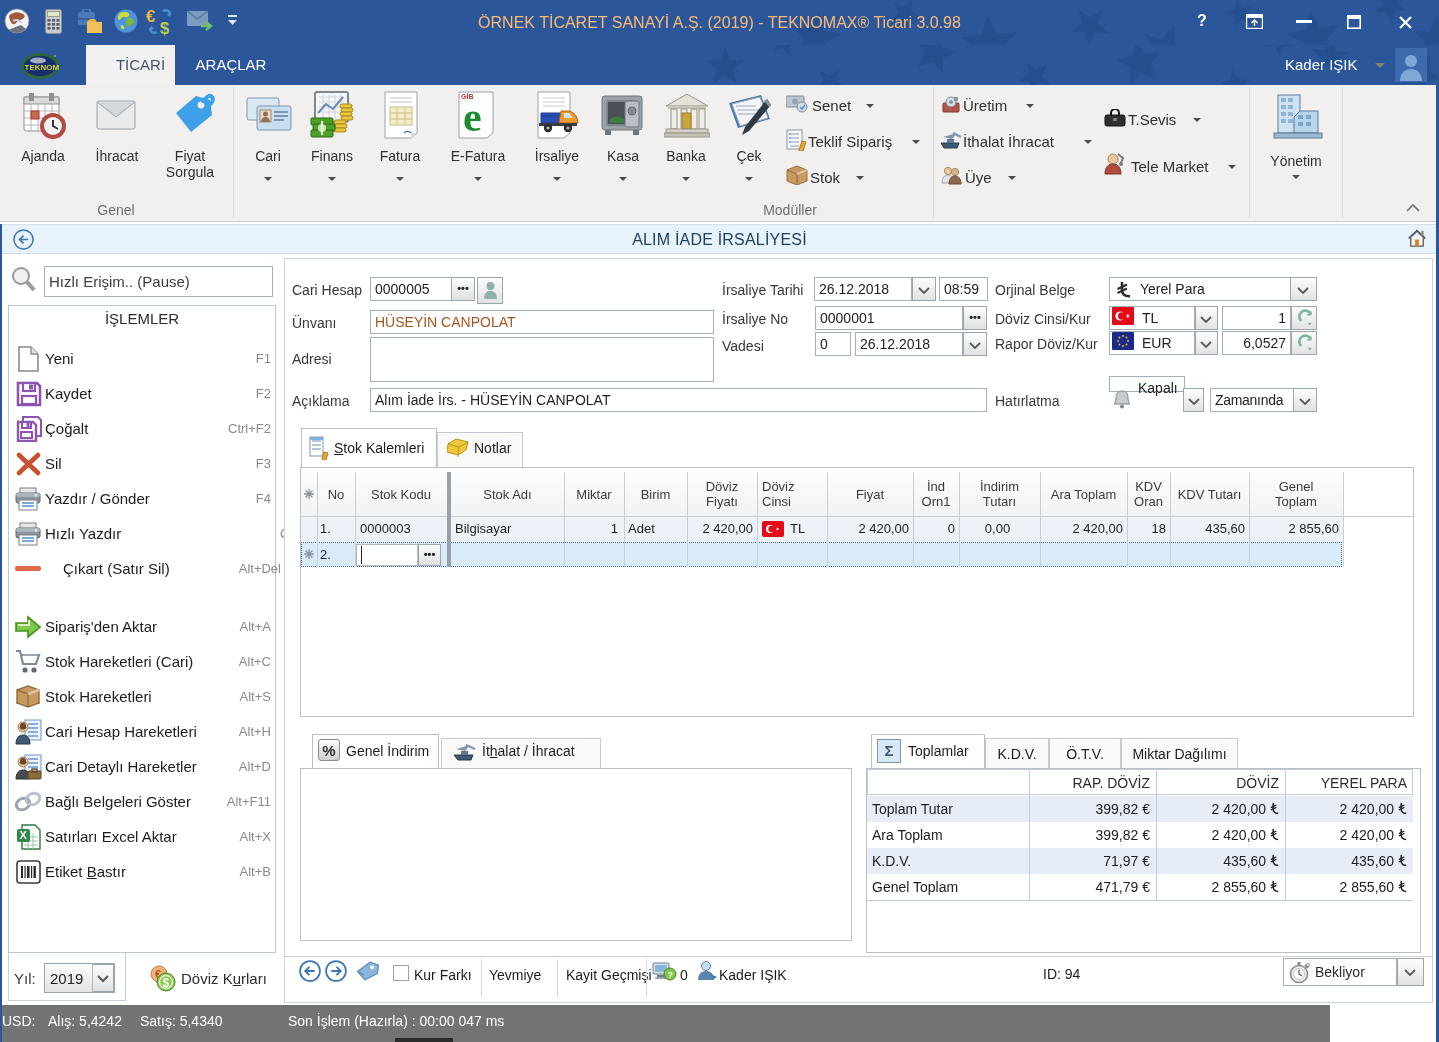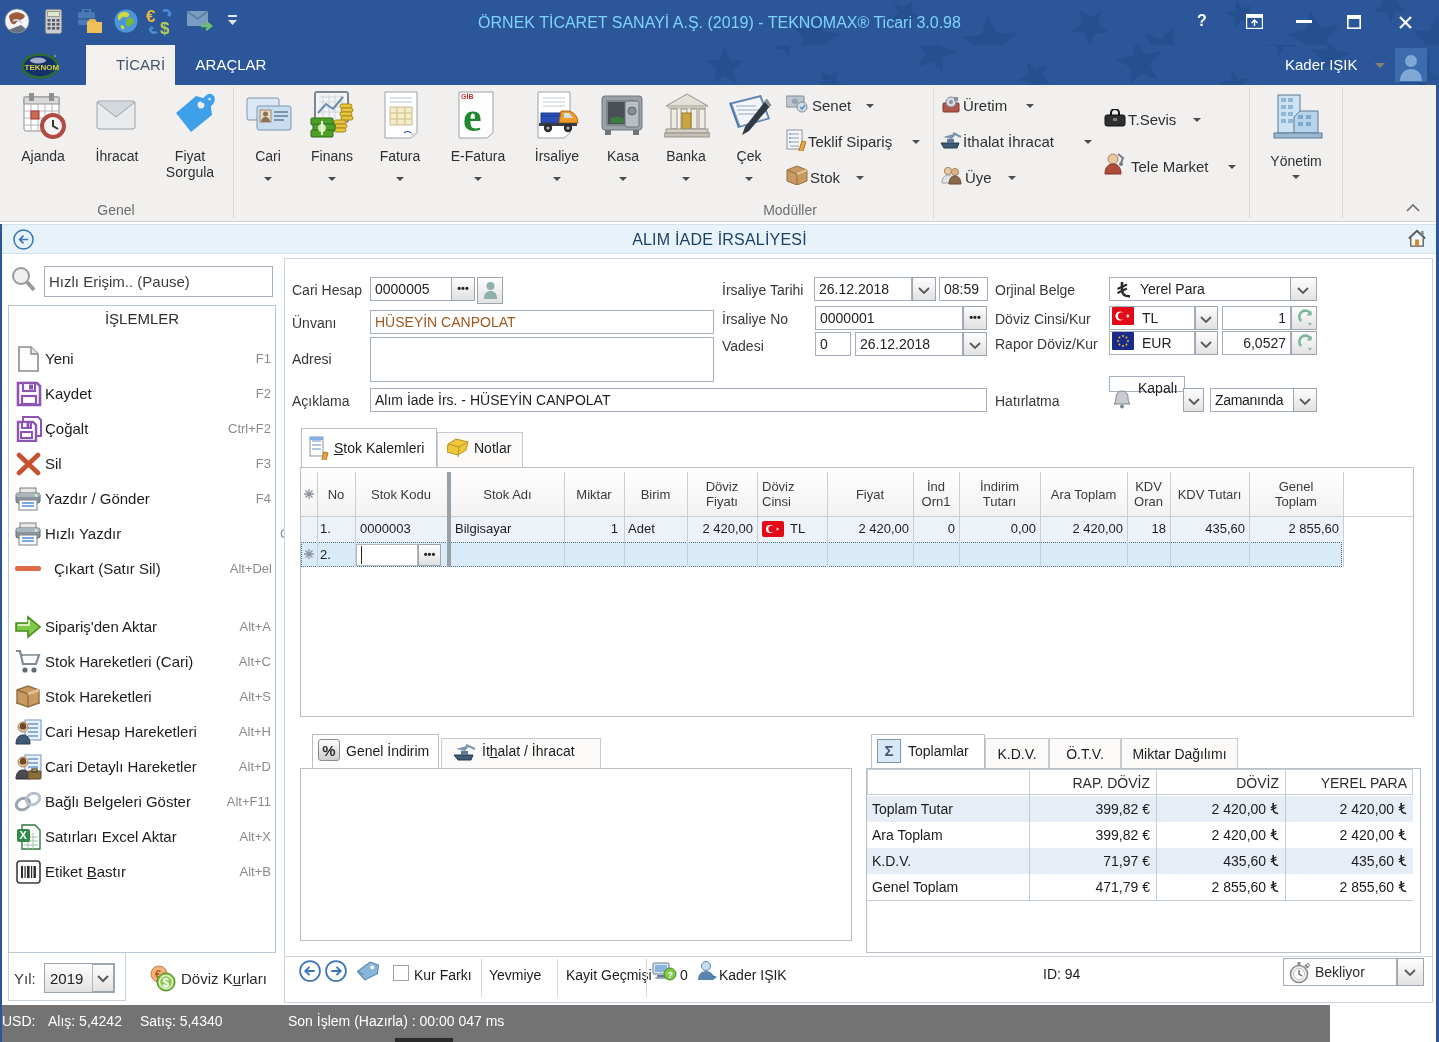--- a/index.html
+++ b/index.html
@@ -28,21 +28,21 @@
       <path d="M287.4 14.1L296.5 33.2L317.6 32.3L302.3 46.8L309.7 66.6L291.1 56.6L274.5 69.7L278.4 48.9L260.8 37.3L281.7 34.5Z" fill="#24508f"></path>
       <path d="M408.8 32.8L394.7 33.0L389.3 46.0L384.8 32.6L370.8 31.5L382.1 23.1L378.8 9.4L390.3 17.6L402.3 10.2L398.1 23.7Z" fill="#24508f"></path>
       <path d="M473.9 25.6L474.1 43.9L491.0 50.9L473.6 56.7L472.2 75.0L461.3 60.3L443.4 64.5L454.1 49.6L444.5 34.0L462.0 39.5Z" fill="#24508f"></path>
       <path d="M551.5 23.6L541.5 20.1L534.4 27.9L534.7 17.3L525.0 13.0L535.2 10.0L536.4 -0.6L542.4 8.2L552.7 6.1L546.3 14.4Z" fill="#24508f"></path>
       <path d="M610.1 10.4L620.2 27.4L639.7 24.9L626.6 39.6L635.1 57.5L617.0 49.6L602.7 63.2L604.6 43.5L587.3 34.1L606.5 29.8Z" fill="#24508f"></path>
       <path d="M706.4 10.4L694.5 11.5L690.9 23.0L686.1 12.0L674.1 12.1L683.1 4.2L679.3 -7.2L689.6 -1.1L699.3 -8.3L696.7 3.4Z" fill="#24508f"></path>
       <path d="M737.1 16.1L741.6 32.4L758.4 34.6L744.3 43.9L747.4 60.6L734.1 50.0L719.3 58.1L725.2 42.3L712.9 30.6L729.8 31.4Z" fill="#24508f"></path>
       <path d="M188.0 60.0L176.1 64.4L175.6 77.1L167.7 67.2L155.4 70.6L162.4 60.0L155.4 49.4L167.7 52.8L175.6 42.9L176.1 55.6Z" fill="#24508f"></path>
       <path d="M353.9 70.0L342.7 68.1L336.7 77.7L335.0 66.5L324.1 63.7L334.2 58.6L333.5 47.4L341.4 55.4L351.9 51.3L346.7 61.3Z" fill="#24508f"></path>
     </svg>
-  <div class="abs" style="left:0;top:0;width:1439px;height:45px;text-align:center;font-size:16px;color:#7dd3fc;line-height:45px">ÖRNEK TİCARET SANAYİ A.Ş. (2019) - TEKNOMAX® Ticari 3.0.98</div>
+  <div class="abs" style="left:0;top:0;width:1439px;height:45px;text-align:center;font-size:16px;color:#fdba74;line-height:45px">ÖRNEK TİCARET SANAYİ A.Ş. (2019) - TEKNOMAX® Ticari 3.0.98</div>
   <div id="qat">
     <svg class="abs" style="left:4px;top:8px" width="27" height="28" viewBox="0 0 27 28">
       <circle cx="13" cy="13" r="12" fill="#f2f4f6"></circle>
       <path d="M4 22c6 5 14 4 18-1l-5-4z" fill="#3e4a56" opacity="0.75"></path>
       <path d="M5 8c4-5 12-5 16 0-2 5-7 3-9 7-2 3-6 1-7-7z" fill="#a05a3a"></path>
       <path d="M9 13c3-2 7-1 9 2" stroke="#c8d2dc" stroke-width="2" fill="none"></path>
       <circle cx="13" cy="13" r="12" fill="none" stroke="#8a949e" stroke-width="0.8"></circle>
     </svg>
     <svg class="abs" style="left:45px;top:9px" width="17" height="25" viewBox="0 0 17 25">
       <rect x="0.5" y="0.5" width="16" height="24" rx="2" fill="#c9cdd1" stroke="#8a9096"></rect>
@@ -457,21 +457,21 @@
         <span class="sc" style="top:4px">Ctrl+F4</span>
       </div>
   <svg class="abs" style="left:15px;top:522px" width="26" height="25" viewBox="0 0 26 25">
         <rect x="5" y="1" width="16" height="6" fill="#e8e8e8" stroke="#7e7e7e"></rect>
         <rect x="1" y="6" width="24" height="10" rx="2" fill="#8a959e" stroke="#5e6a74"></rect>
         <rect x="1" y="6" width="24" height="4" rx="2" fill="#aab4bd"></rect>
         <rect x="4" y="13" width="18" height="10" fill="#fdfdfd" stroke="#7e7e7e"></rect>
         <path d="M7 16h12M7 19h12" stroke="#4a90d9" stroke-width="1.6"></path>
         <circle cx="21" cy="8.5" r="1.4" fill="#d5f0d5"></circle>
       </svg>
-  <div class="abs" style="left:19px;top:557px;width:256px;height:24px">
+  <div class="abs" style="left:28px;top:557px;width:256px;height:24px">
         <span class="mi" style="top:3px">Çıkart (Satır Sil)</span>
         <span class="sc" style="top:4px">Alt+Del</span>
       </div>
   <div class="abs" style="left:15px;top:566px;width:26px;height:5px;background:#e06a45;border-radius:2px"></div>
   <div class="abs" style="left:10px;top:615px;width:264px;height:24px">
         <span class="mi" style="top:3px">Sipariş'den Aktar</span>
         <span class="sc" style="top:4px">Alt+A</span>
       </div>
   <svg class="abs" style="left:15px;top:615px" width="26" height="24" viewBox="0 0 26 24">
         <path d="M1 8h12V2l12 10-12 10v-6H1z" fill="#7ec84a" stroke="#4a8a1e" stroke-width="1.6"></path>
@@ -737,21 +737,21 @@
   <div class="dcell" style="left:687px;top:517px;width:66px;text-align:right">2 420,00</div>
   <svg class="abs" style="left:762px;top:521px" width="22" height="16" viewBox="0 0 22 16">
       <rect width="22" height="16" rx="2" fill="#e30a17"></rect>
       <circle cx="8" cy="8" r="4" fill="#fff"></circle>
       <circle cx="9.6" cy="8" r="3.2" fill="#e30a17"></circle>
       <path d="M13.5 8l3.5-1.1-2.2 3V6.1l2.2 3z" fill="#fff"></path>
     </svg>
   <div class="dcell" style="left:790px;top:517px">TL</div>
   <div class="dcell" style="left:827px;top:517px;width:82px;text-align:right">2 420,00</div>
   <div class="dcell" style="left:913px;top:517px;width:42px;text-align:right">0</div>
-  <div class="dcell" style="left:959px;top:517px;width:77px;text-align:right">0,00</div>
+  <div class="dcell" style="left:959px;top:517px;width:77px;text-align:center">0,00</div>
   <div class="dcell" style="left:1040px;top:517px;width:83px;text-align:right">2 420,00</div>
   <div class="dcell" style="left:1127px;top:517px;width:39px;text-align:right">18</div>
   <div class="dcell" style="left:1170px;top:517px;width:75px;text-align:right">435,60</div>
   <div class="dcell" style="left:1249px;top:517px;width:90px;text-align:right">2 855,60</div>
   <svg class="abs" style="left:304px;top:549px" width="10" height="10" viewBox="0 0 10 10">
       <path d="M5 0v10M0 5h10M1.5 1.5l7 7M8.5 1.5l-7 7" stroke="#8a949e" stroke-width="1.3"></path>
     </svg>
   <div class="dcell" style="left:320px;top:543px">2.</div>
   <div class="abs" style="left:356px;top:544px;width:62px;height:22px;background:#fff;border:1px solid #b0b8c0"></div>
   <div class="abs" style="left:361px;top:546px;width:1px;height:18px;background:#222"></div>

